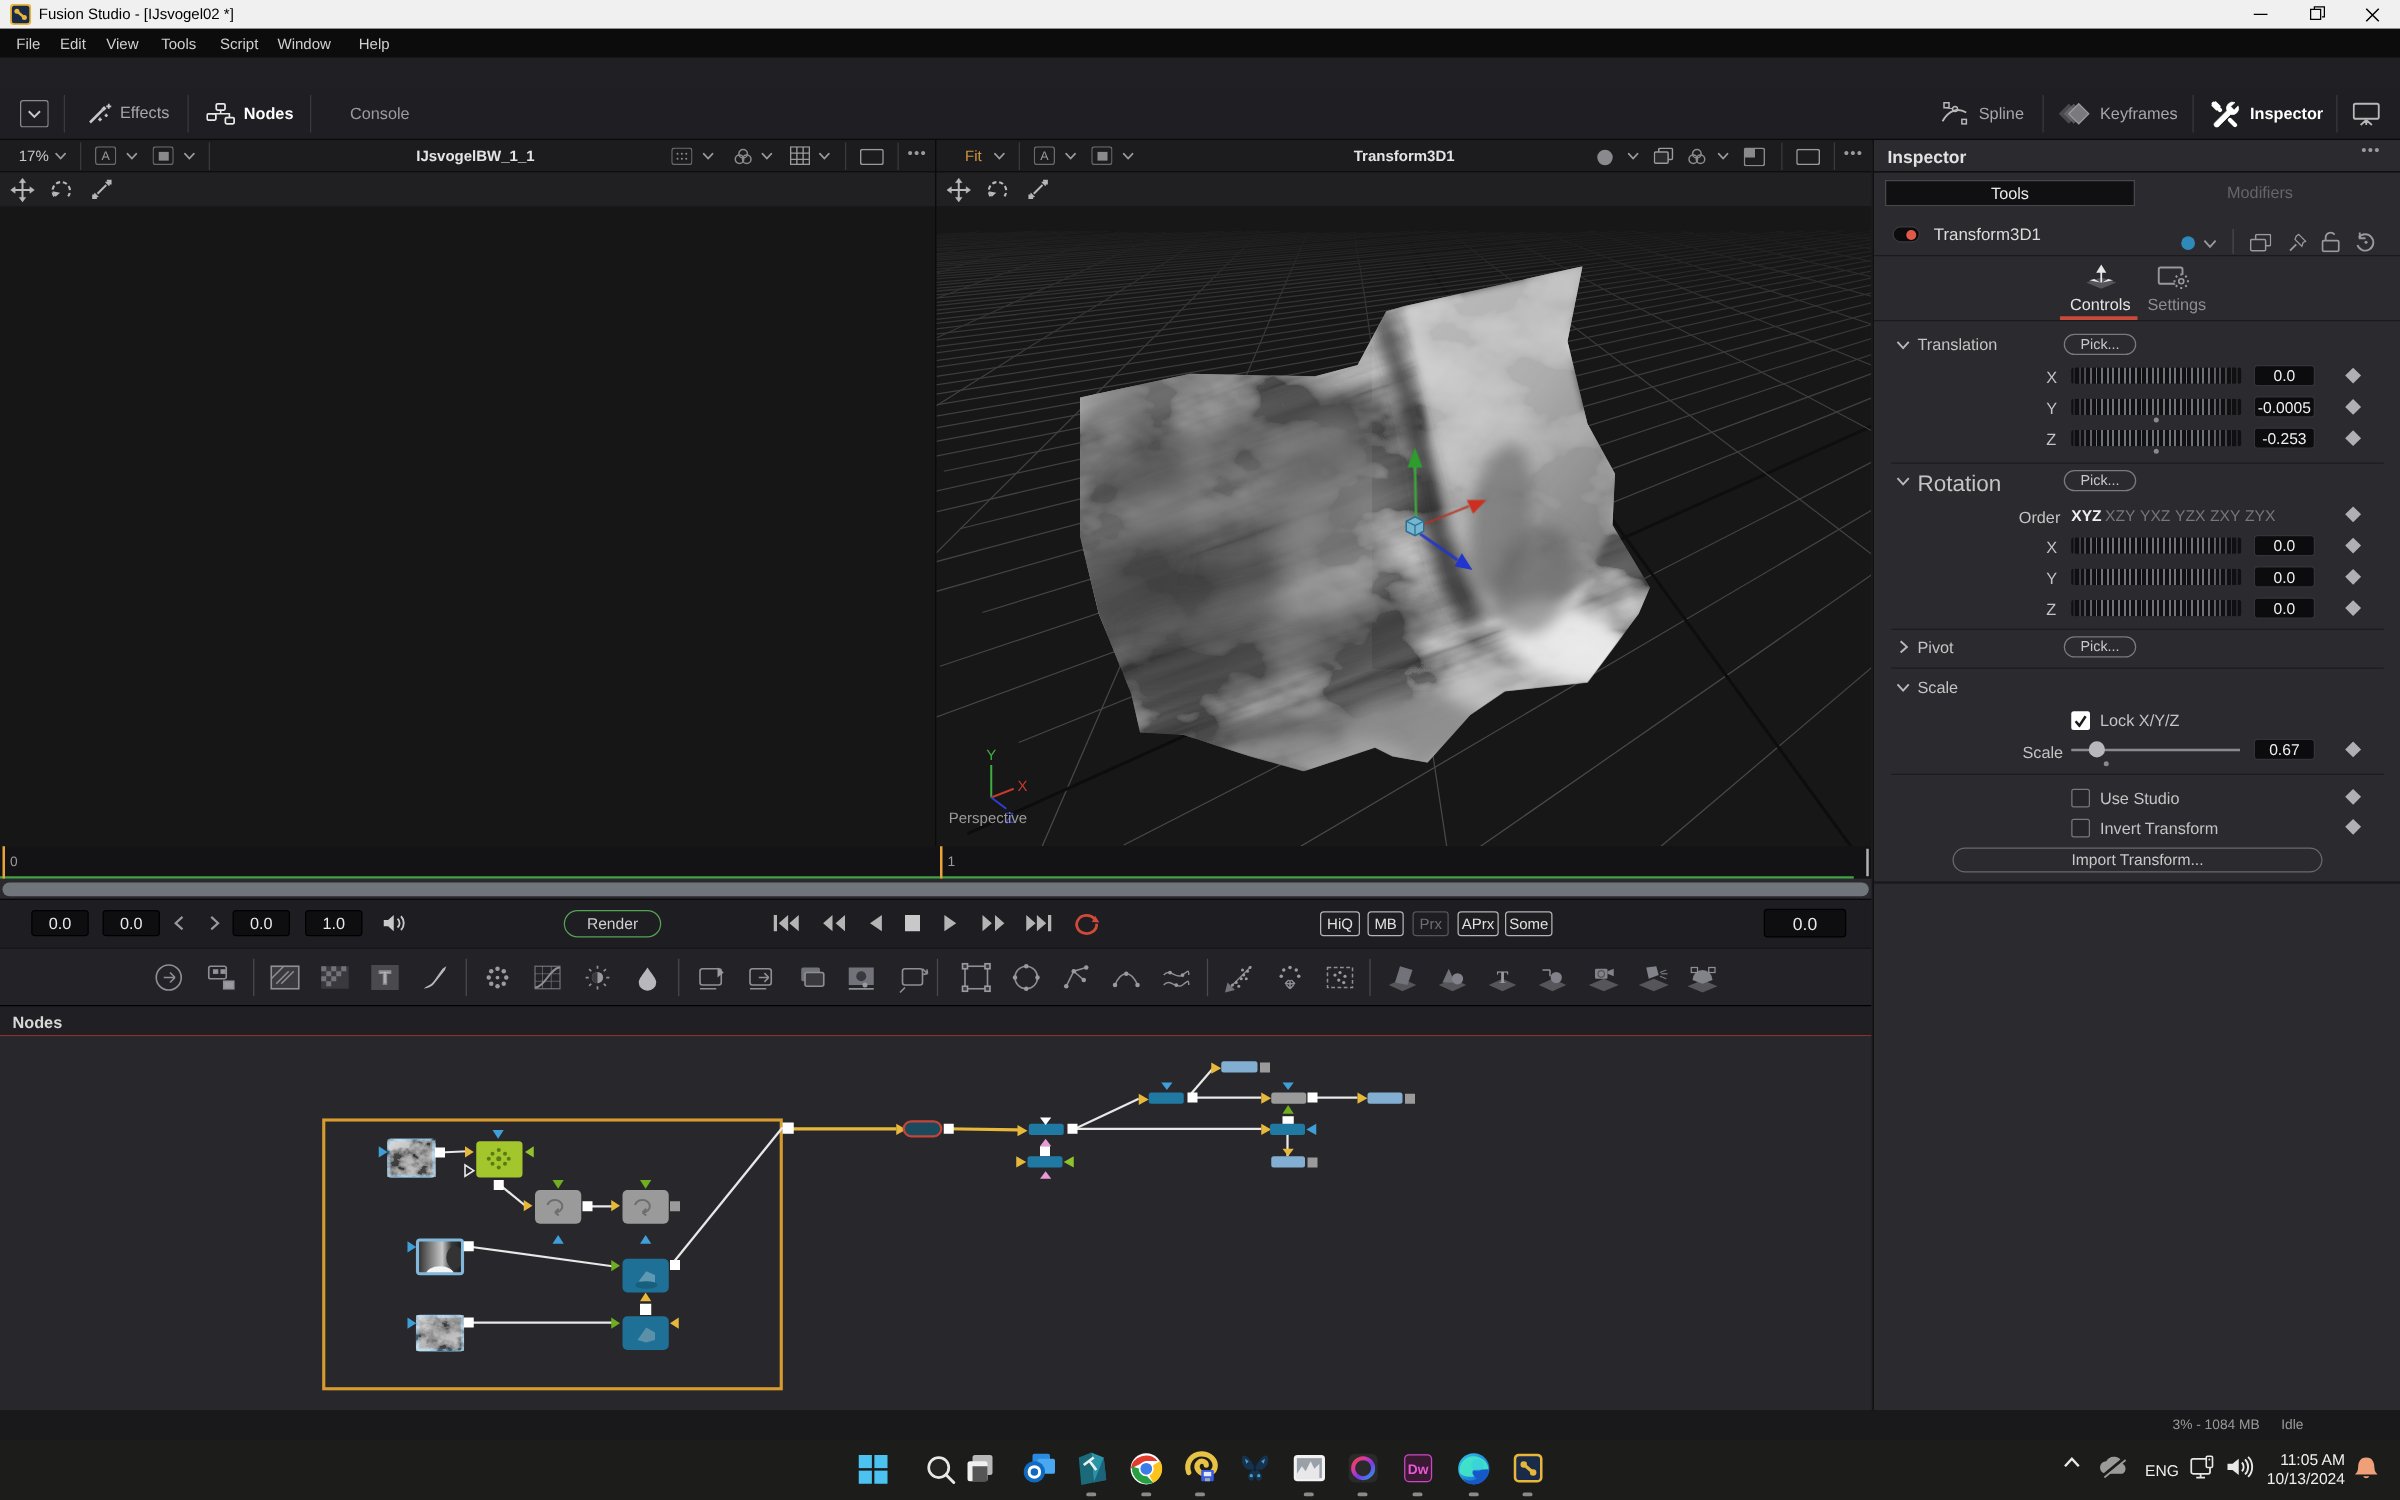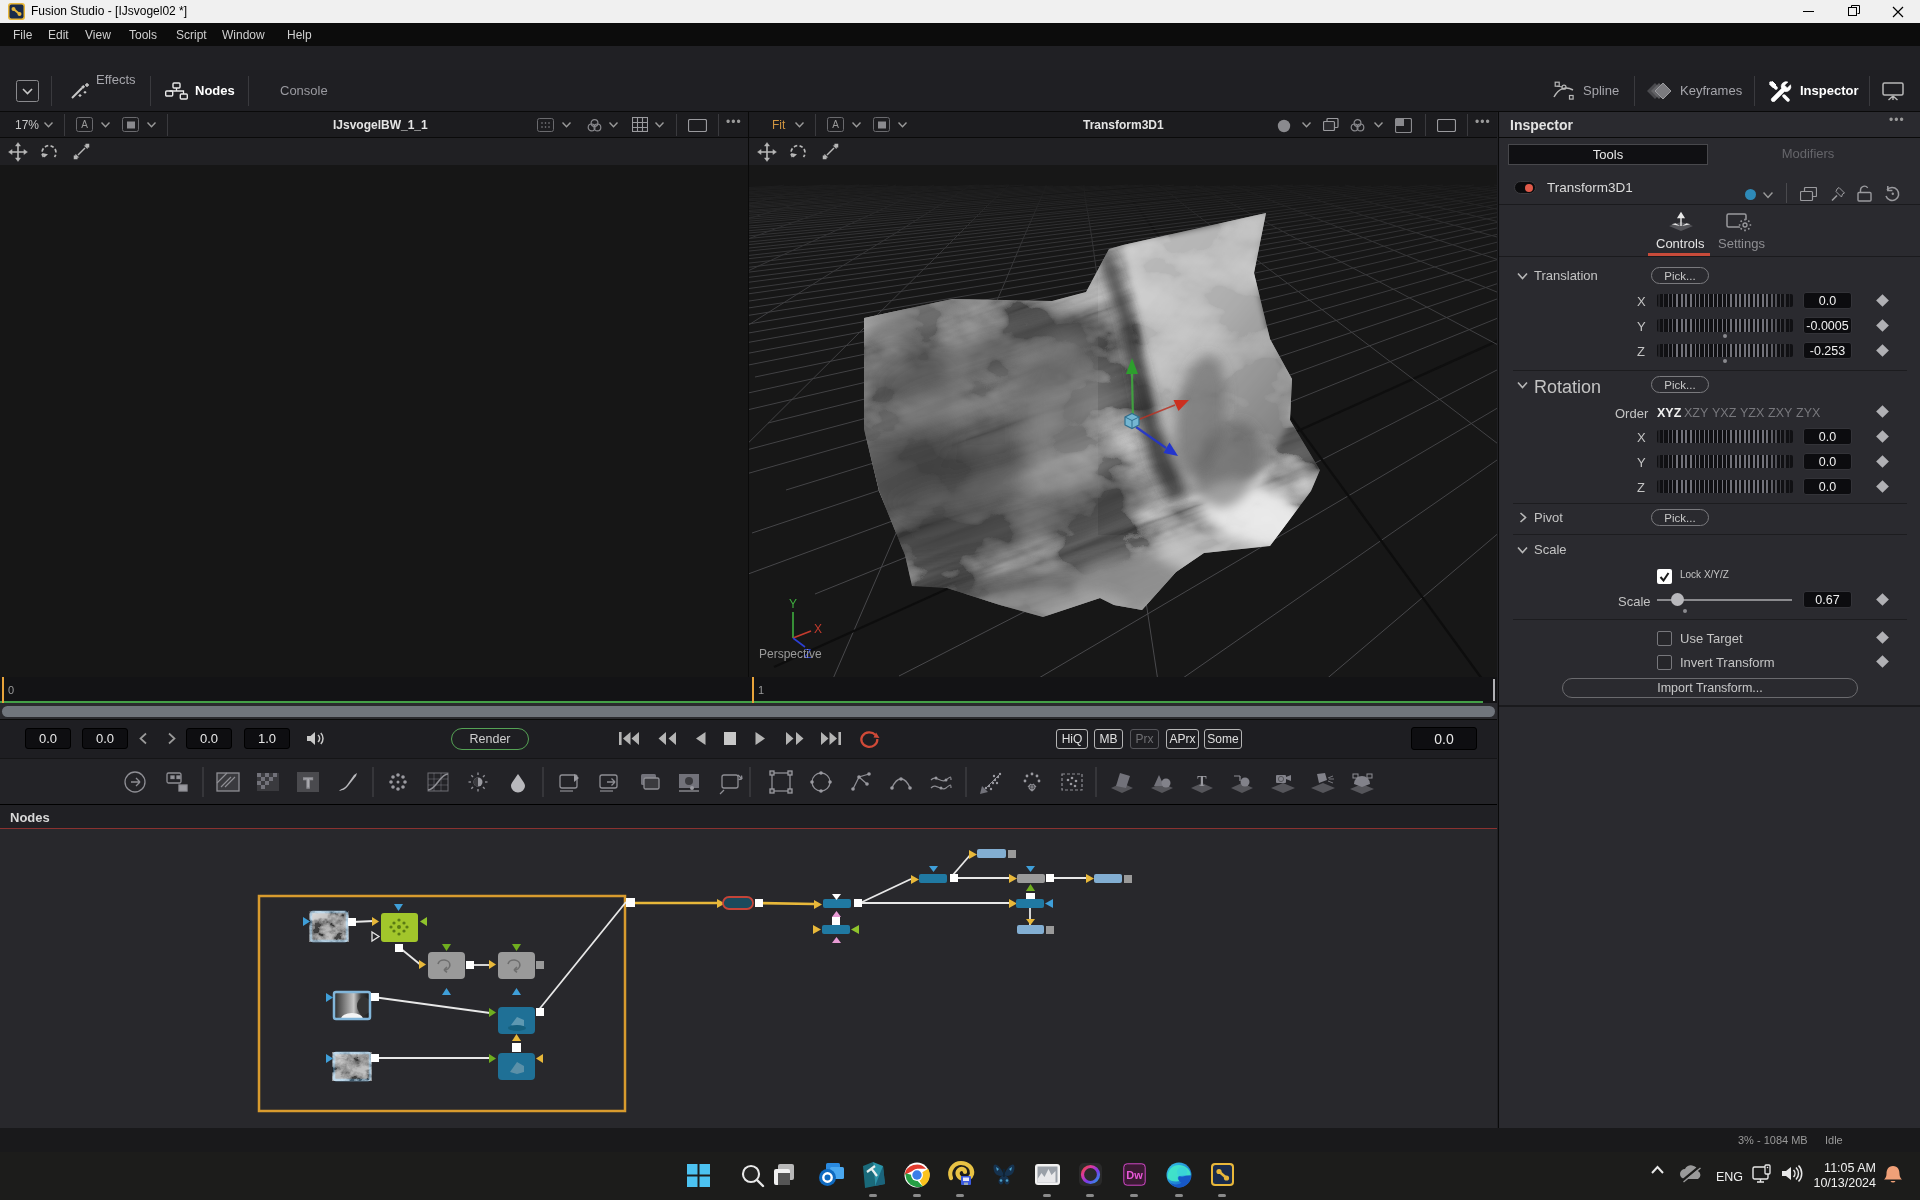--- a/index.html
+++ b/index.html
@@ -96,21 +96,21 @@
       </svg>
     <div class="tbdiv" style="left:51px"></div>
 
     <svg style="position:absolute;left:69px;top:11px" width="22" height="20" viewBox="0 0 22 20">
         <path d="M3 17 L13 7" stroke="#c8c8c8" stroke-width="2"></path>
         <path d="M13 7 l2.2-2.2" stroke="#c8c8c8" stroke-width="2.6"></path>
         <path d="M18 2 v4 M16 4 h4" stroke="#c8c8c8" stroke-width="1.4"></path>
         <path d="M11 13 v3 M9.5 14.5 h3" stroke="#c8c8c8" stroke-width="1.2"></path>
         <path d="M16 10 v2.6 M14.7 11.3 h2.6" stroke="#c8c8c8" stroke-width="1.2"></path>
       </svg>
-    <span style="position:absolute;left:96px;top:2px;color:#a6a6ac">Effects</span>
+    <span style="position:absolute;left:96px;top:12px;color:#a6a6ac">Effects</span>
     <div class="tbdiv" style="left:150px"></div>
 
     <svg style="position:absolute;left:165px;top:12px" width="23" height="18" viewBox="0 0 23 18">
         <rect x="8" y="1" width="7" height="5" rx="1" fill="none" stroke="#e8e8e8" stroke-width="1.4"></rect>
         <rect x="0.7" y="9" width="7" height="5" rx="1" fill="none" stroke="#e8e8e8" stroke-width="1.4"></rect>
         <rect x="15.3" y="12" width="7" height="5" rx="1" fill="none" stroke="#e8e8e8" stroke-width="1.4"></rect>
         <path d="M11.5 6 v3 h-7 M11.5 9 h7 v3" fill="none" stroke="#e8e8e8" stroke-width="1.3"></path>
       </svg>
     <span style="position:absolute;left:195px;top:13px;font-weight:bold;color:#fff">Nodes</span>
     <div class="tbdiv" style="left:248px"></div>
@@ -612,31 +612,31 @@
     <div style="position:absolute;left:14px;top:422px;width:394px;height:1px;background:#1c1c1f"></div>
 
     <svg style="position:absolute;left:18px;top:434px" width="11" height="8" viewBox="0 0 11 8">
         <path d="M1 1.5 l4.5 5 4.5-5" fill="none" stroke="#b8b8b8" stroke-width="1.6"></path>
       </svg>
     <span style="position:absolute;left:35px;top:430px;font-size:13px;color:#c4c4c4">Scale</span>
     <div style="position:absolute;left:158px;top:457px;width:15px;height:15px;background:#fff;border-radius:2px"></div>
     <svg style="position:absolute;left:160px;top:460px" width="11" height="10" viewBox="0 0 11 10">
         <path d="M1.5 5 l3 3.5 L9.5 1" fill="none" stroke="#1a1a1a" stroke-width="2"></path>
       </svg>
-    <span style="position:absolute;left:181px;top:457px;font-size:10px;color:#c4c4c4">Lock X/Y/Z</span>
+    <span style="position:absolute;left:181px;top:457px;font-size:13px;color:#c4c4c4">Lock X/Y/Z</span>
     <span style="position:absolute;left:119px;top:482px;font-size:13px;color:#c4c4c4">Scale</span>
     <div style="position:absolute;left:158px;top:487px;width:135px;height:2px;background:#8a8a8e"></div>
     <div style="position:absolute;left:172px;top:481px;width:13px;height:13px;border-radius:50%;background:#b8b8bc"></div>
     <div style="position:absolute;left:184px;top:497px;width:4px;height:4px;border-radius:50%;background:#8a8a8e"></div>
     <div class="vbox2" style="left:304px;top:479px">0.67</div>
       <div class="dia" style="left:379px;top:483px"></div>
     <div style="position:absolute;left:14px;top:507px;width:394px;height:1px;background:#1c1c1f"></div>
 
     <div style="position:absolute;left:158px;top:519px;width:15px;height:15px;background:#26262a;border:1px solid #77777c;border-radius:2px"></div>
-    <span style="position:absolute;left:181px;top:519px;font-size:13px;color:#c4c4c4">Use Target</span>
+    <span style="position:absolute;left:181px;top:519px;font-size:13px;color:#c4c4c4">Use Studio</span>
     <div class="dia" style="left:379px;top:521px"></div>
     <div style="position:absolute;left:158px;top:543px;width:15px;height:15px;background:#26262a;border:1px solid #77777c;border-radius:2px"></div>
     <span style="position:absolute;left:181px;top:543px;font-size:13px;color:#c4c4c4">Invert Transform</span>
     <div class="dia" style="left:379px;top:545px"></div>
     <div style="position:absolute;left:63px;top:566px;width:296px;height:20px;border:1px solid #6a6a6e;border-radius:10px;color:#c8c8c8;font-size:12.5px;text-align:center;line-height:19px">Import Transform...</div>
     <div style="position:absolute;left:0;top:593px;width:422px;height:2px;background:#1a1a1d"></div>
   </div>
 
   <div id="ruler">
     <div style="position:absolute;left:0;bottom:0;width:1483px;height:2px;background:#44a048"></div>

